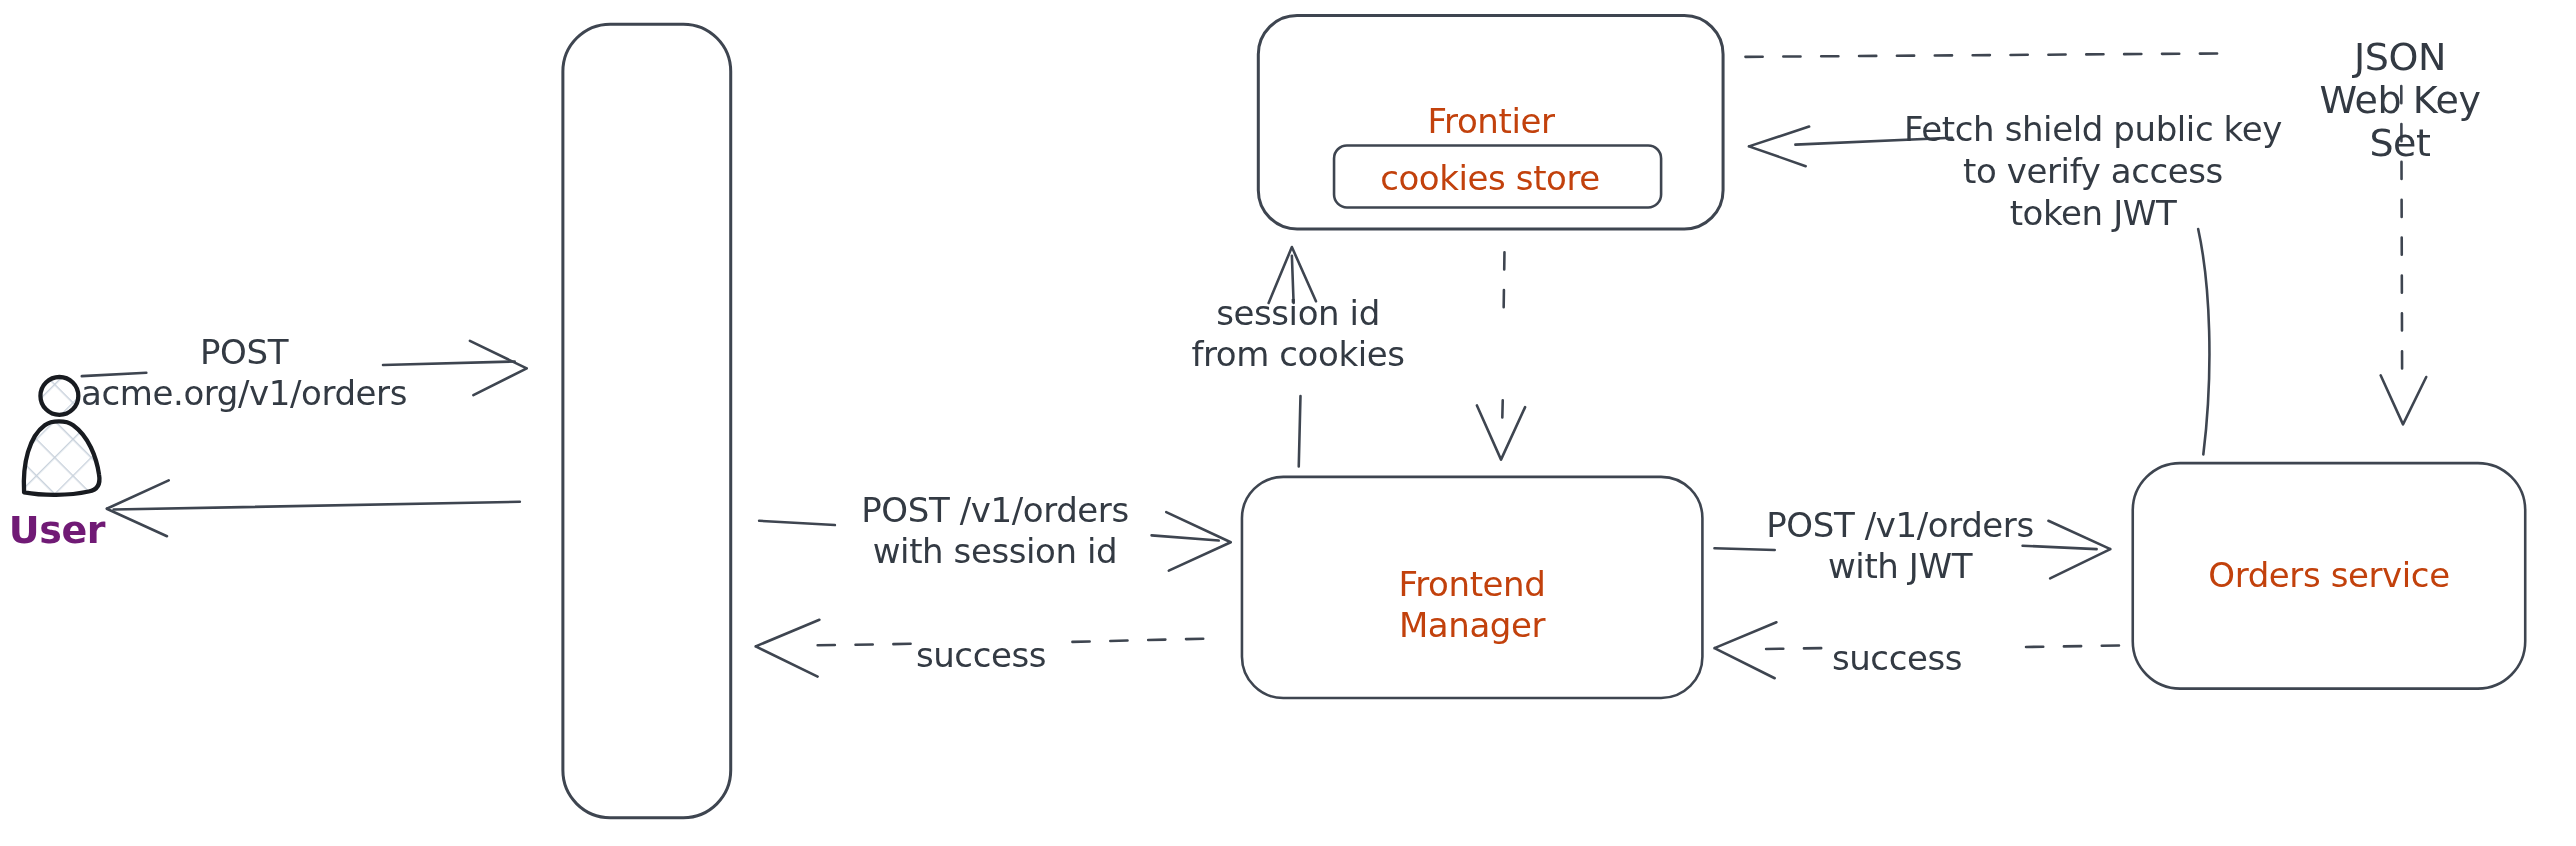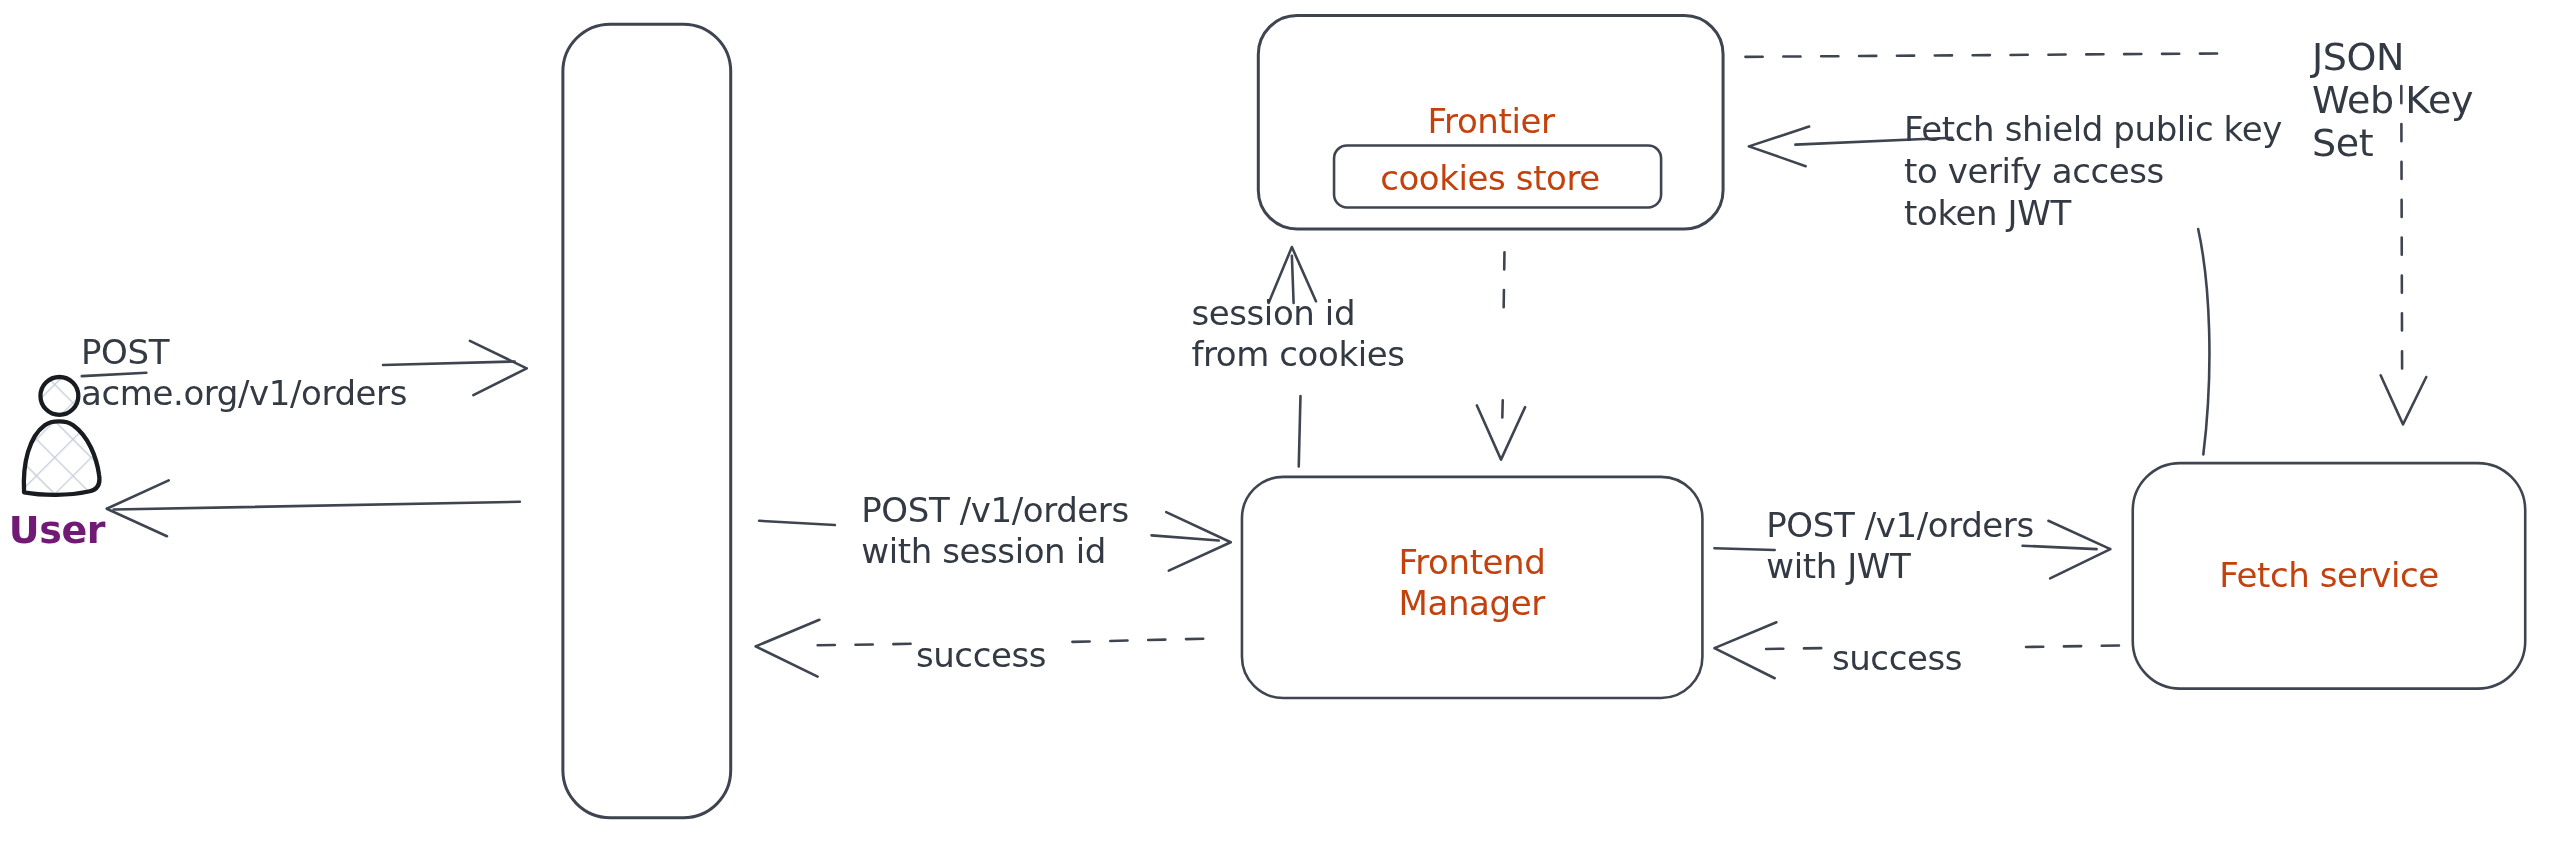--- a/index.html
+++ b/index.html
@@ -13,20 +13,21 @@
   }
   .layer {
     position: absolute;
     left: 0; top: 0;
     width: 2576px; height: 847px;
   }
   .lbl {
     position: absolute;
     transform: translateX(-50%);
     white-space: pre-line;
+    text-align: center;
     color: #333a43;
     font-size: 34px;
     line-height: 41px;
     letter-spacing: -0.4px;
   }
   .lbl-node { color: #c2410c; }
   .lbl-user {
     color: #701a75;
     font-weight: 700;
     font-size: 38px;
@@ -126,24 +127,24 @@
     </g>
   </svg>
 
   <div class="lbl lbl-user" style="left:57px; top:510px;">User</div>
 
 
   <div class="lbl lbl-node" style="left:1491px; top:101px;">Frontier</div>
 
   <div class="lbl lbl-node" style="left:1490px; top:158px;">cookies store</div>
 
-  <div class="lbl lbl-node" style="left:1472px; top:542px;">Frontend
+  <div class="lbl lbl-node" style="left:1472px; top:564px;">Frontend
 Manager</div>
 
-  <div class="lbl lbl-node" style="left:2329px; top:555px;">Fetch service</div>
+  <div class="lbl lbl-node" style="left:2329px; top:555px;">Orders service</div>
 
   <div class="lbl" style="left:244px; top:332px;">POST
 acme.org/v1/orders</div>
 
   <div class="lbl" style="left:995px; top:490px;">POST /v1/orders
 with session id</div>
 
   <div class="lbl" style="left:981px; top:635px;">success</div>
 
   <div class="lbl" style="left:1298px; top:293px;">session id

